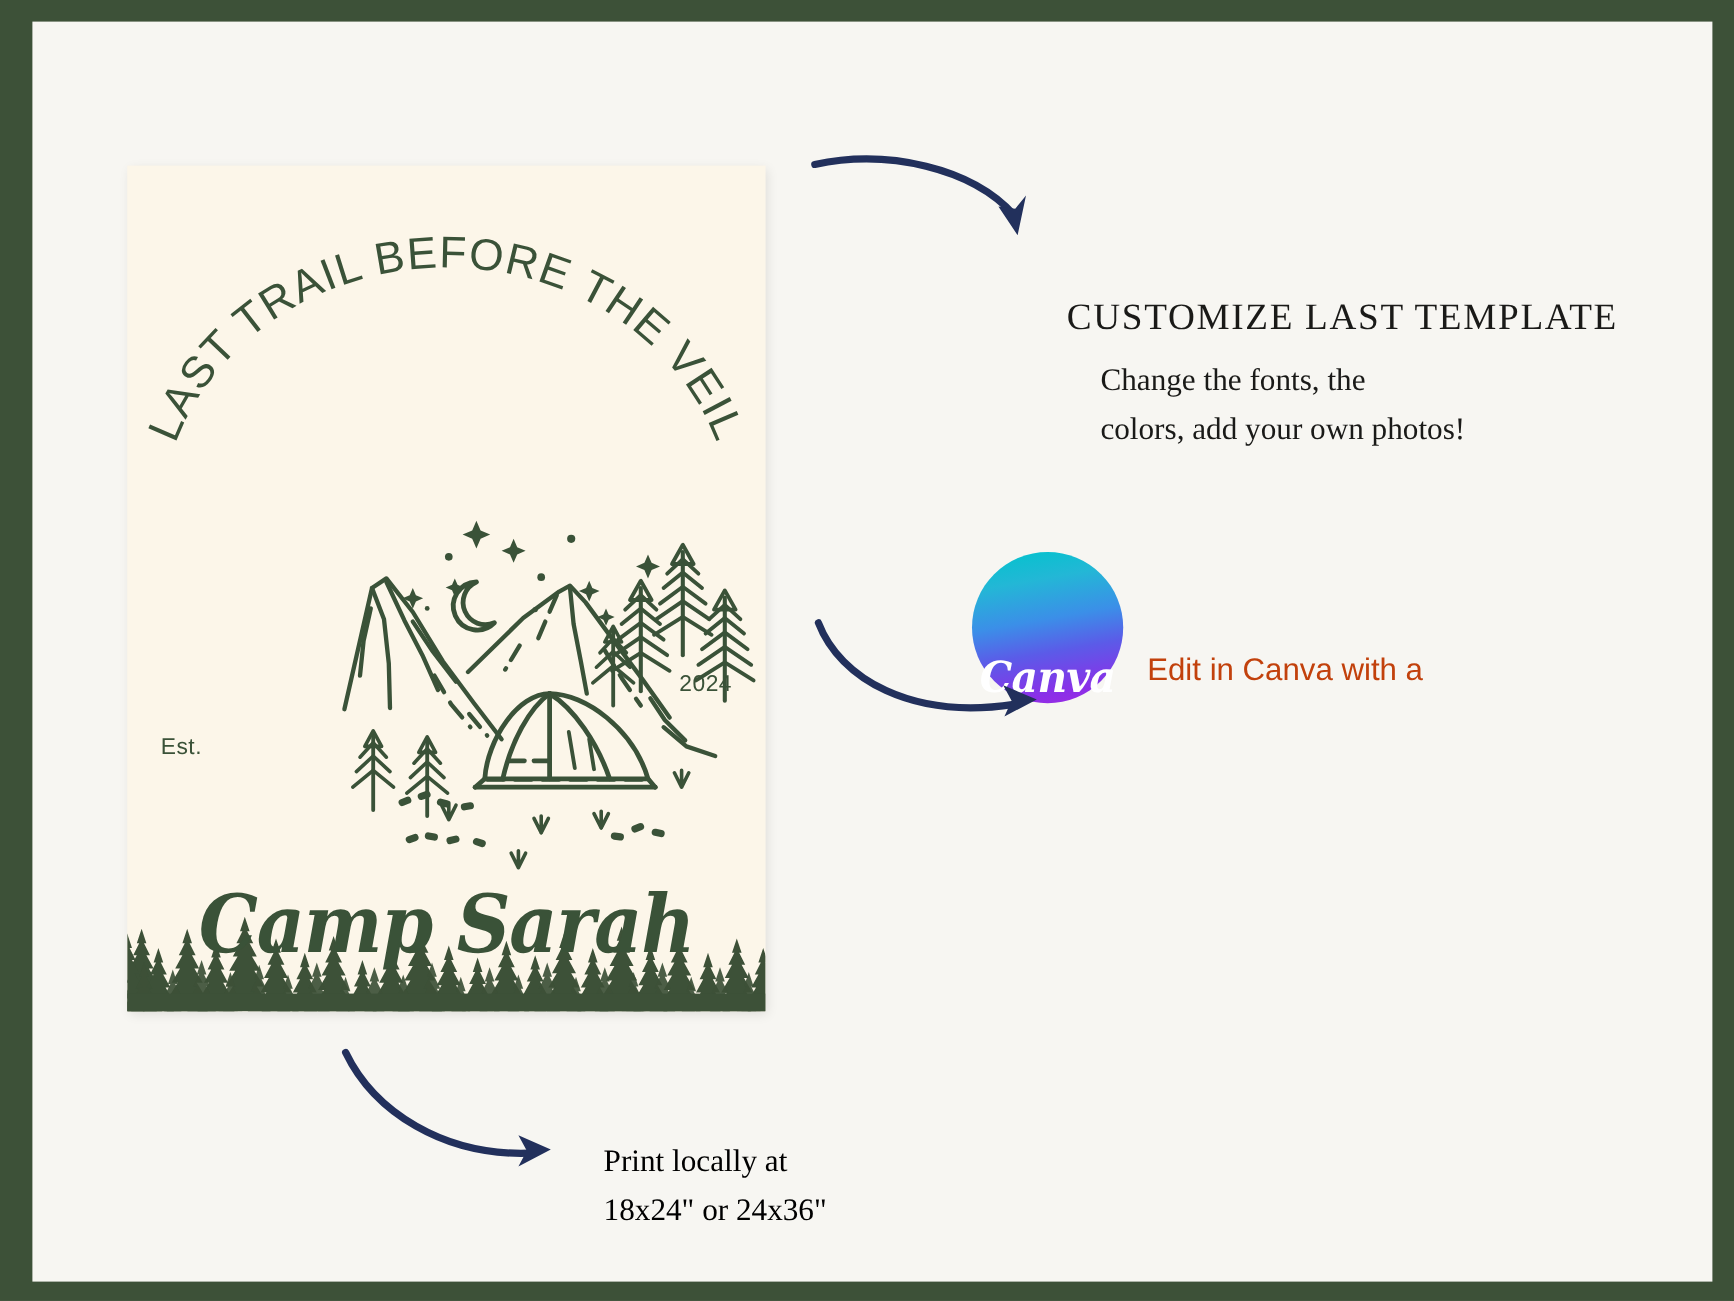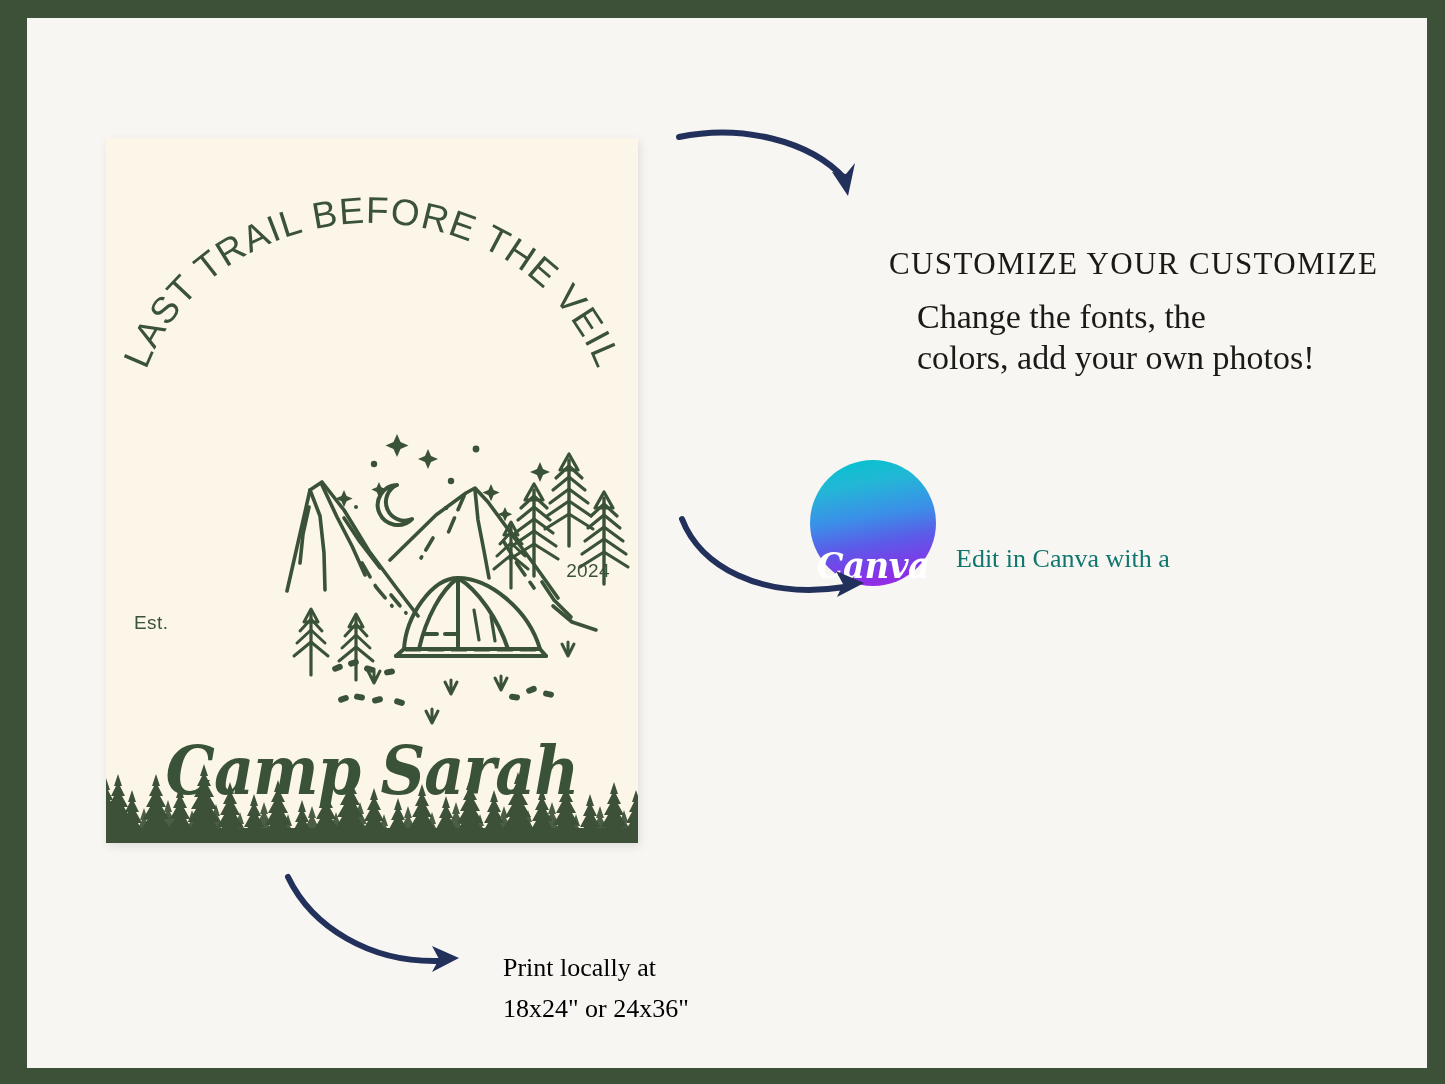--- a/index.html
+++ b/index.html
@@ -79,33 +79,33 @@
     font-size: 31px;
     letter-spacing: 1.4px;
     color: #1A1A18;
     white-space: nowrap;
   }
   #customize-body {
     position: absolute;
     left: 890px;
     top: 278px;
     font-family: "Liberation Serif", serif;
-    font-size: 34px;
+    font-size: 26px;
     line-height: 41px;
     color: #1A1A18;
     width: 430px;
   }
   #canva-caption {
     position: absolute;
     left: 929px;
     top: 520px;
-    font-family: Liberation Serif, serif;
+    font-family: Liberation Sans, sans-serif;
     font-size: 26px;
     line-height: 41px;
-    color: #0f766e;
+    color: #c2410c;
     width: 330px;
   }
   #print-caption {
     position: absolute;
     left: 476px;
     top: 929px;
     font-family: "Liberation Serif", serif;
     font-size: 26px;
     line-height: 41px;
     color: #000000;
@@ -321,21 +321,21 @@
           </g>
           <rect x="0" y="690" width="532" height="15" fill="#3D5138"></rect>
         </g>
       </svg>
 
       <div class="est-label" id="est-text">Est.</div>
       <div class="est-label" id="year-text">2024</div>
       <div id="camp-name">Camp Sarah</div>
     </div>
 
-    <div id="customize-heading">CUSTOMIZE YOUR CUSTOMIZE</div>
+    <div id="customize-heading">CUSTOMIZE LAST TEMPLATE</div>
 
     <div id="customize-body">
       <div>Change the fonts, the</div>
       <div>colors, add your own photos!</div>
     </div>
 
     <div id="canva-logo">
       <span id="canva-wordmark">Canva</span>
     </div>
 

